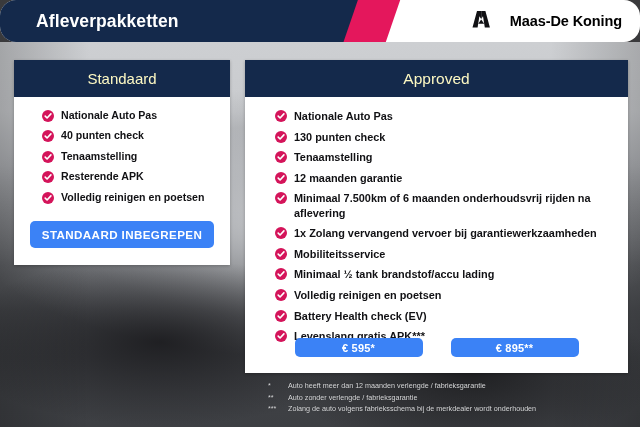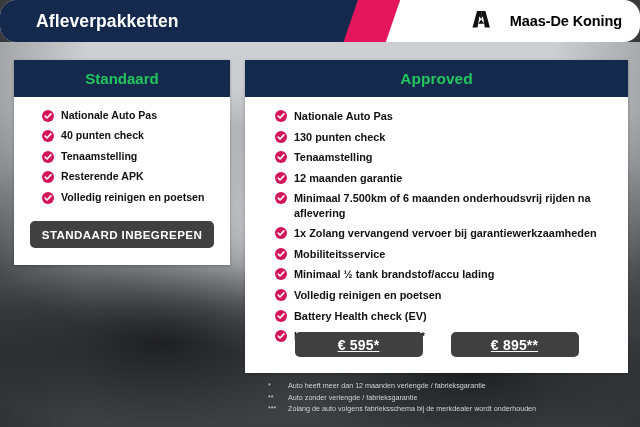--- a/index.html
+++ b/index.html
@@ -111,23 +111,23 @@
     width: 216px;
     height: 205px;
   }
   .card-app {
     left: 245px; top: 60px;
     width: 383px;
     height: 313px;
   }
   .card-head {
     background: #14294b;
-    color: #22c55e;
+    color: #fef9c3;
     text-align: center;
-    font-weight: bold;
+    font-weight: normal;
     box-sizing: border-box;
   }
   .card-std .card-head {
     height: 37px;
     line-height: 37px;
     font-size: 15px;
   }
   .card-app .card-head {
     height: 37px;
     line-height: 37px;
@@ -160,21 +160,21 @@
   .check {
     flex: 0 0 auto;
     width: 12px; height: 12px;
     margin-top: 1px;
     display: block;
   }
   .li-text { display: block; }
 
   
   .btn-pink {
-    background: #404040;
+    background: #3b82f6;
     color: #ffffff;
     border: none;
     border-radius: 5px;
     font-family: "Liberation Sans", sans-serif;
     font-weight: bold;
     text-align: center;
     cursor: pointer;
     letter-spacing: 0.4px;
   }
   .btn-standard {
@@ -188,24 +188,23 @@
   .price-row {
     position: absolute;
     left: 0; right: 0;
     bottom: 16px;
     display: flex;
     justify-content: center;
     gap: 28px;
   }
   .btn-price {
     width: 128px;
-    height: 25px;
-    font-size: 14px;
+    height: 19px;
+    font-size: 11px;
     letter-spacing: 0.2px;
-    text-decoration: underline;
   }
 
   
   .footnotes {
     position: absolute;
     left: 268px;
     top: 380px;
     width: 360px;
     color: #d9dadc;
     font-size: 7.2px;

